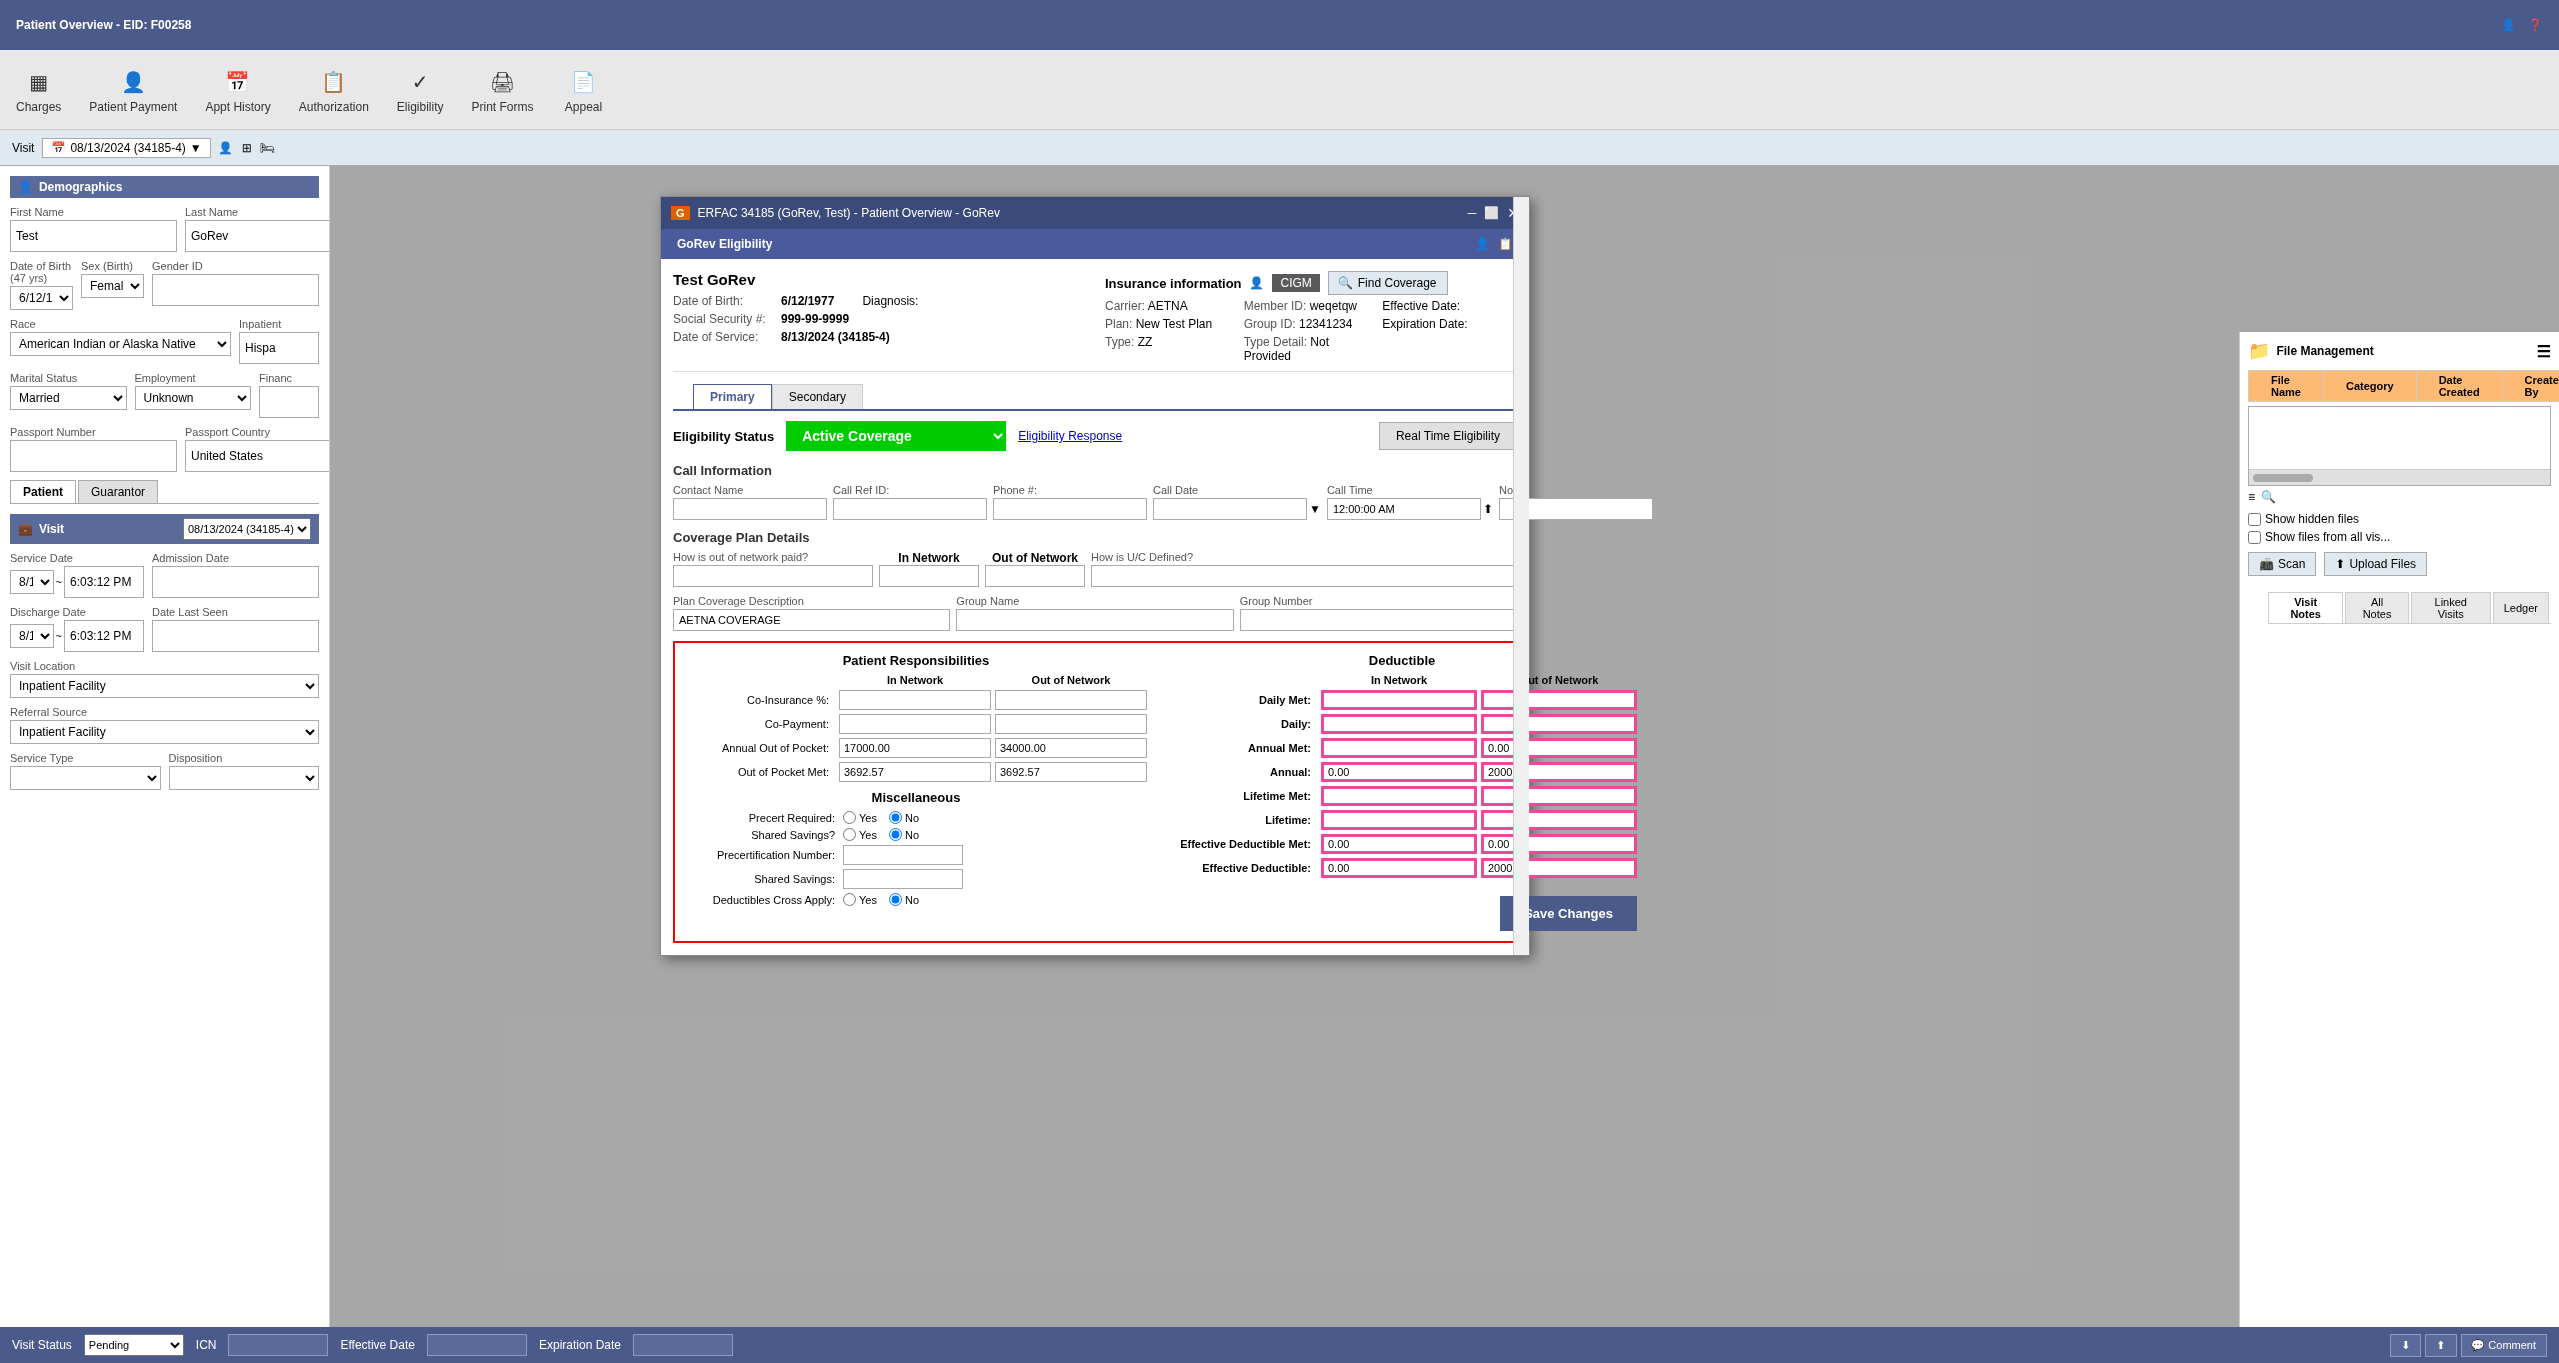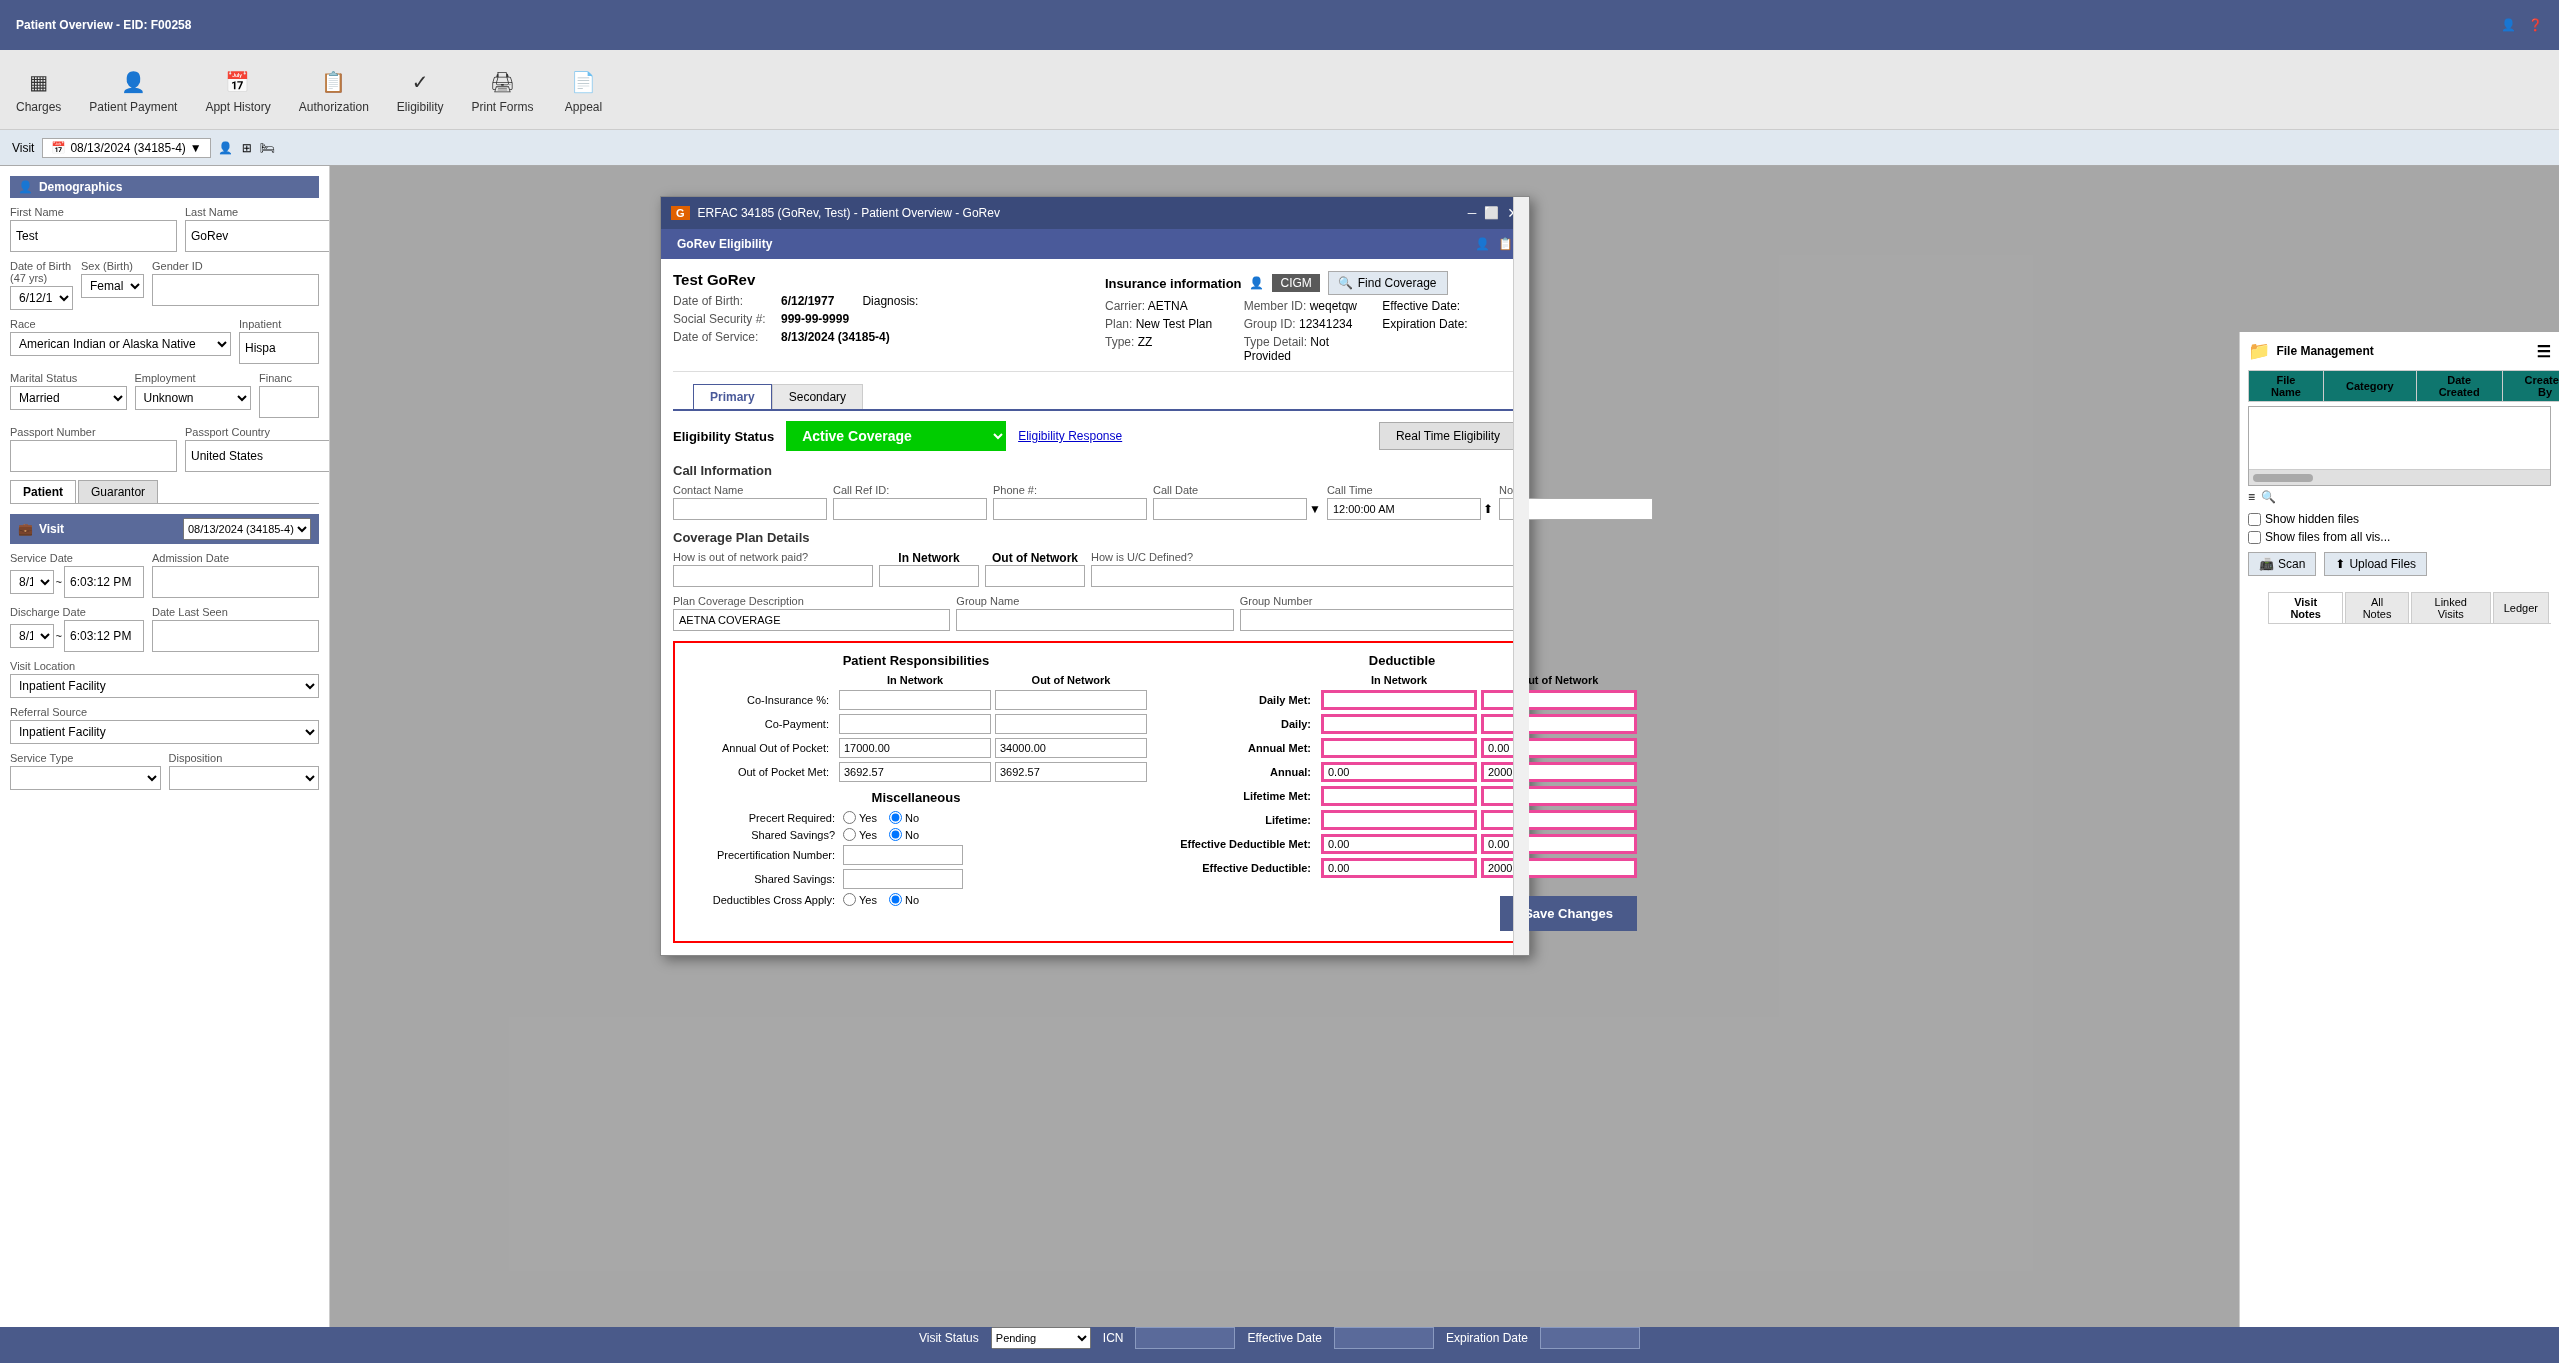--- a/index.html
+++ b/index.html
@@ -528,21 +528,20 @@
       color: white;
       height: 36px;
       display: flex;
       align-items: center;
       padding: 0 12px;
       gap: 16px;
       position: absolute;
       bottom: 0;
       left: 0;
       right: 0;
-      flex-direction: column;
     }
 
     .bottom-btn {
       background: #5a6a9a;
       color: white;
       border: 1px solid #8a9ac0;
       padding: 4px 10px;
       cursor: pointer;
       font-size: 11px;
       display: flex;
@@ -570,25 +569,25 @@
       background: white;
       font-weight: bold;
     }
 
     .file-mgmt-table {
       width: 100%;
       border-collapse: collapse;
     }
 
     .file-mgmt-table th {
-      background: #0f766e;
+      background: #fdba74;
       border: 1px solid #ccc;
       padding: 3px 22px;
       font-size: 11px;
-      text-align: center;
+      text-align: left;
     }
 
     .checkbox-label {
       display: flex;
       align-items: center;
       gap: 4px;
       font-size: 11px;
       margin-bottom: 4px;
     }
 

